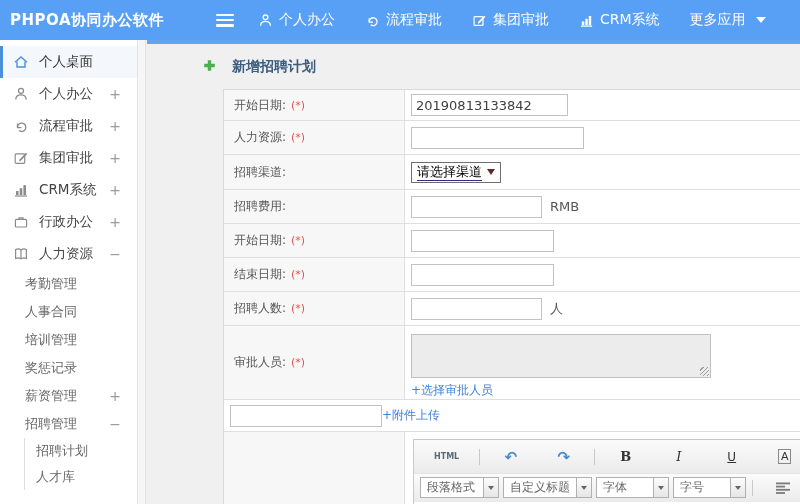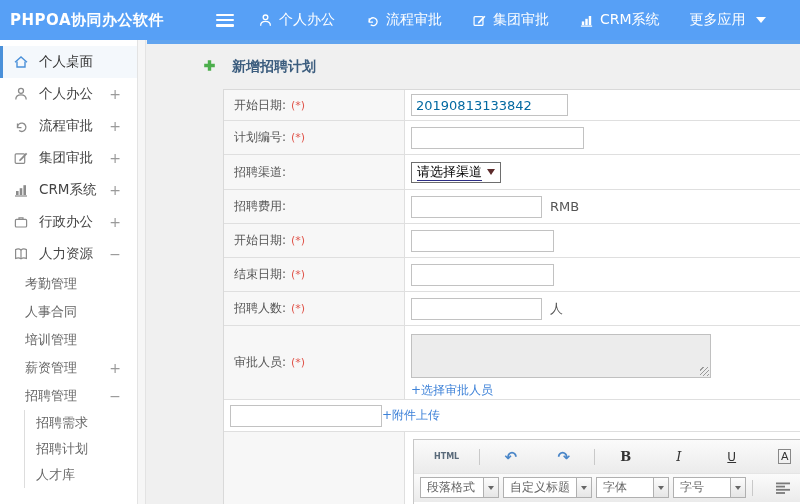--- a/index.html
+++ b/index.html
@@ -42,21 +42,21 @@
   .page-title { font-size:14px; font-weight:bold; color:#3c5d7e; }
 
   .form-table { margin-left:76px; width:640px; background:#fff;
     border:1px solid #d9d9d9; border-bottom:none; }
   .frow { display:flex; border-bottom:1px solid #dfdfdf; }
   .fl { width:181px; min-width:181px; background:#f7f7f7; border-right:1px solid #dfdfdf;
     display:flex; align-items:center; padding-left:10px; font-size:12px; color:#555; }
   .req { color:#e0544a; font-size:11px; margin-left:5px; }
   .fv { flex:1; display:flex; align-items:center; padding-left:6px; font-size:13px; color:#555; }
   .txt-input { height:22px; border:1px solid #c2c2c2; background:#fff; font-size:13px;
-    color:#0369a1; padding:0 4px; font-family:"DejaVu Sans","Liberation Sans",sans-serif; }
+    color:#404040; padding:0 4px; font-family:"DejaVu Sans","Liberation Sans",sans-serif; }
   .suffix { margin-left:8px; font-size:13px; color:#555; }
   .blue-link { color:#3e82d8; font-size:12px; text-decoration:none; cursor:pointer; }
 
   .h31{height:31px}.h34{height:34px}.h35{height:35px}.h74{height:74px}.h32{height:32px}
   .hEditor{height:120px}
 
   .select-box { display:inline-flex; align-items:center; height:21px; background:#fff;
     border:1px solid #6e6e6e; padding:0 5px; gap:5px; cursor:pointer; }
   .select-text { font-size:13px; color:#000000; border-bottom:1px solid #2e2e85; line-height:17px; }
   .select-caret { width:0; height:0; border-left:4px solid transparent;
@@ -235,32 +235,33 @@
   </div>
   <div class="side-item lvl1">
     <span>人事合同</span>
     <span class="expand"></span>
   </div>
   <div class="side-item lvl1">
     <span>培训管理</span>
     <span class="expand"></span>
   </div>
   <div class="side-item lvl1">
+    <span>奖惩记录</span>
+    <span class="expand"></span>
+  </div>
+  <div class="side-item lvl1">
     <span>薪资管理</span>
     <span class="expand">+</span>
   </div>
   <div class="side-item lvl1">
     <span>招聘管理</span>
     <span class="expand">−</span>
   </div>
 
   <div class="lvl2-group">
-    <div class="side-item lvl2">
-      <span>招聘需求</span>
-    </div>
     <div class="side-item lvl2">
       <span>招聘计划</span>
     </div>
     <div class="side-item lvl2">
       <span>人才库</span>
     </div>
   </div>
 </div>
 <div class="side-scroll"></div>
 
@@ -281,21 +282,21 @@
         <span>开始日期:</span>
           <span class="req">(*)</span>
       </div>
       <div class="fv">
         <input class="txt-input" style="width: 157px;" value="20190813133842">
       </div>
     </div>
 
     <div class="frow h34">
       <div class="fl">
-        <span>计划编号:</span>
+        <span>人力资源:</span>
           <span class="req">(*)</span>
       </div>
       <div class="fv">
         <input class="txt-input" style="width: 173px;">
       </div>
     </div>
 
     <div class="frow h35">
       <div class="fl">
         <span>招聘渠道:</span>

